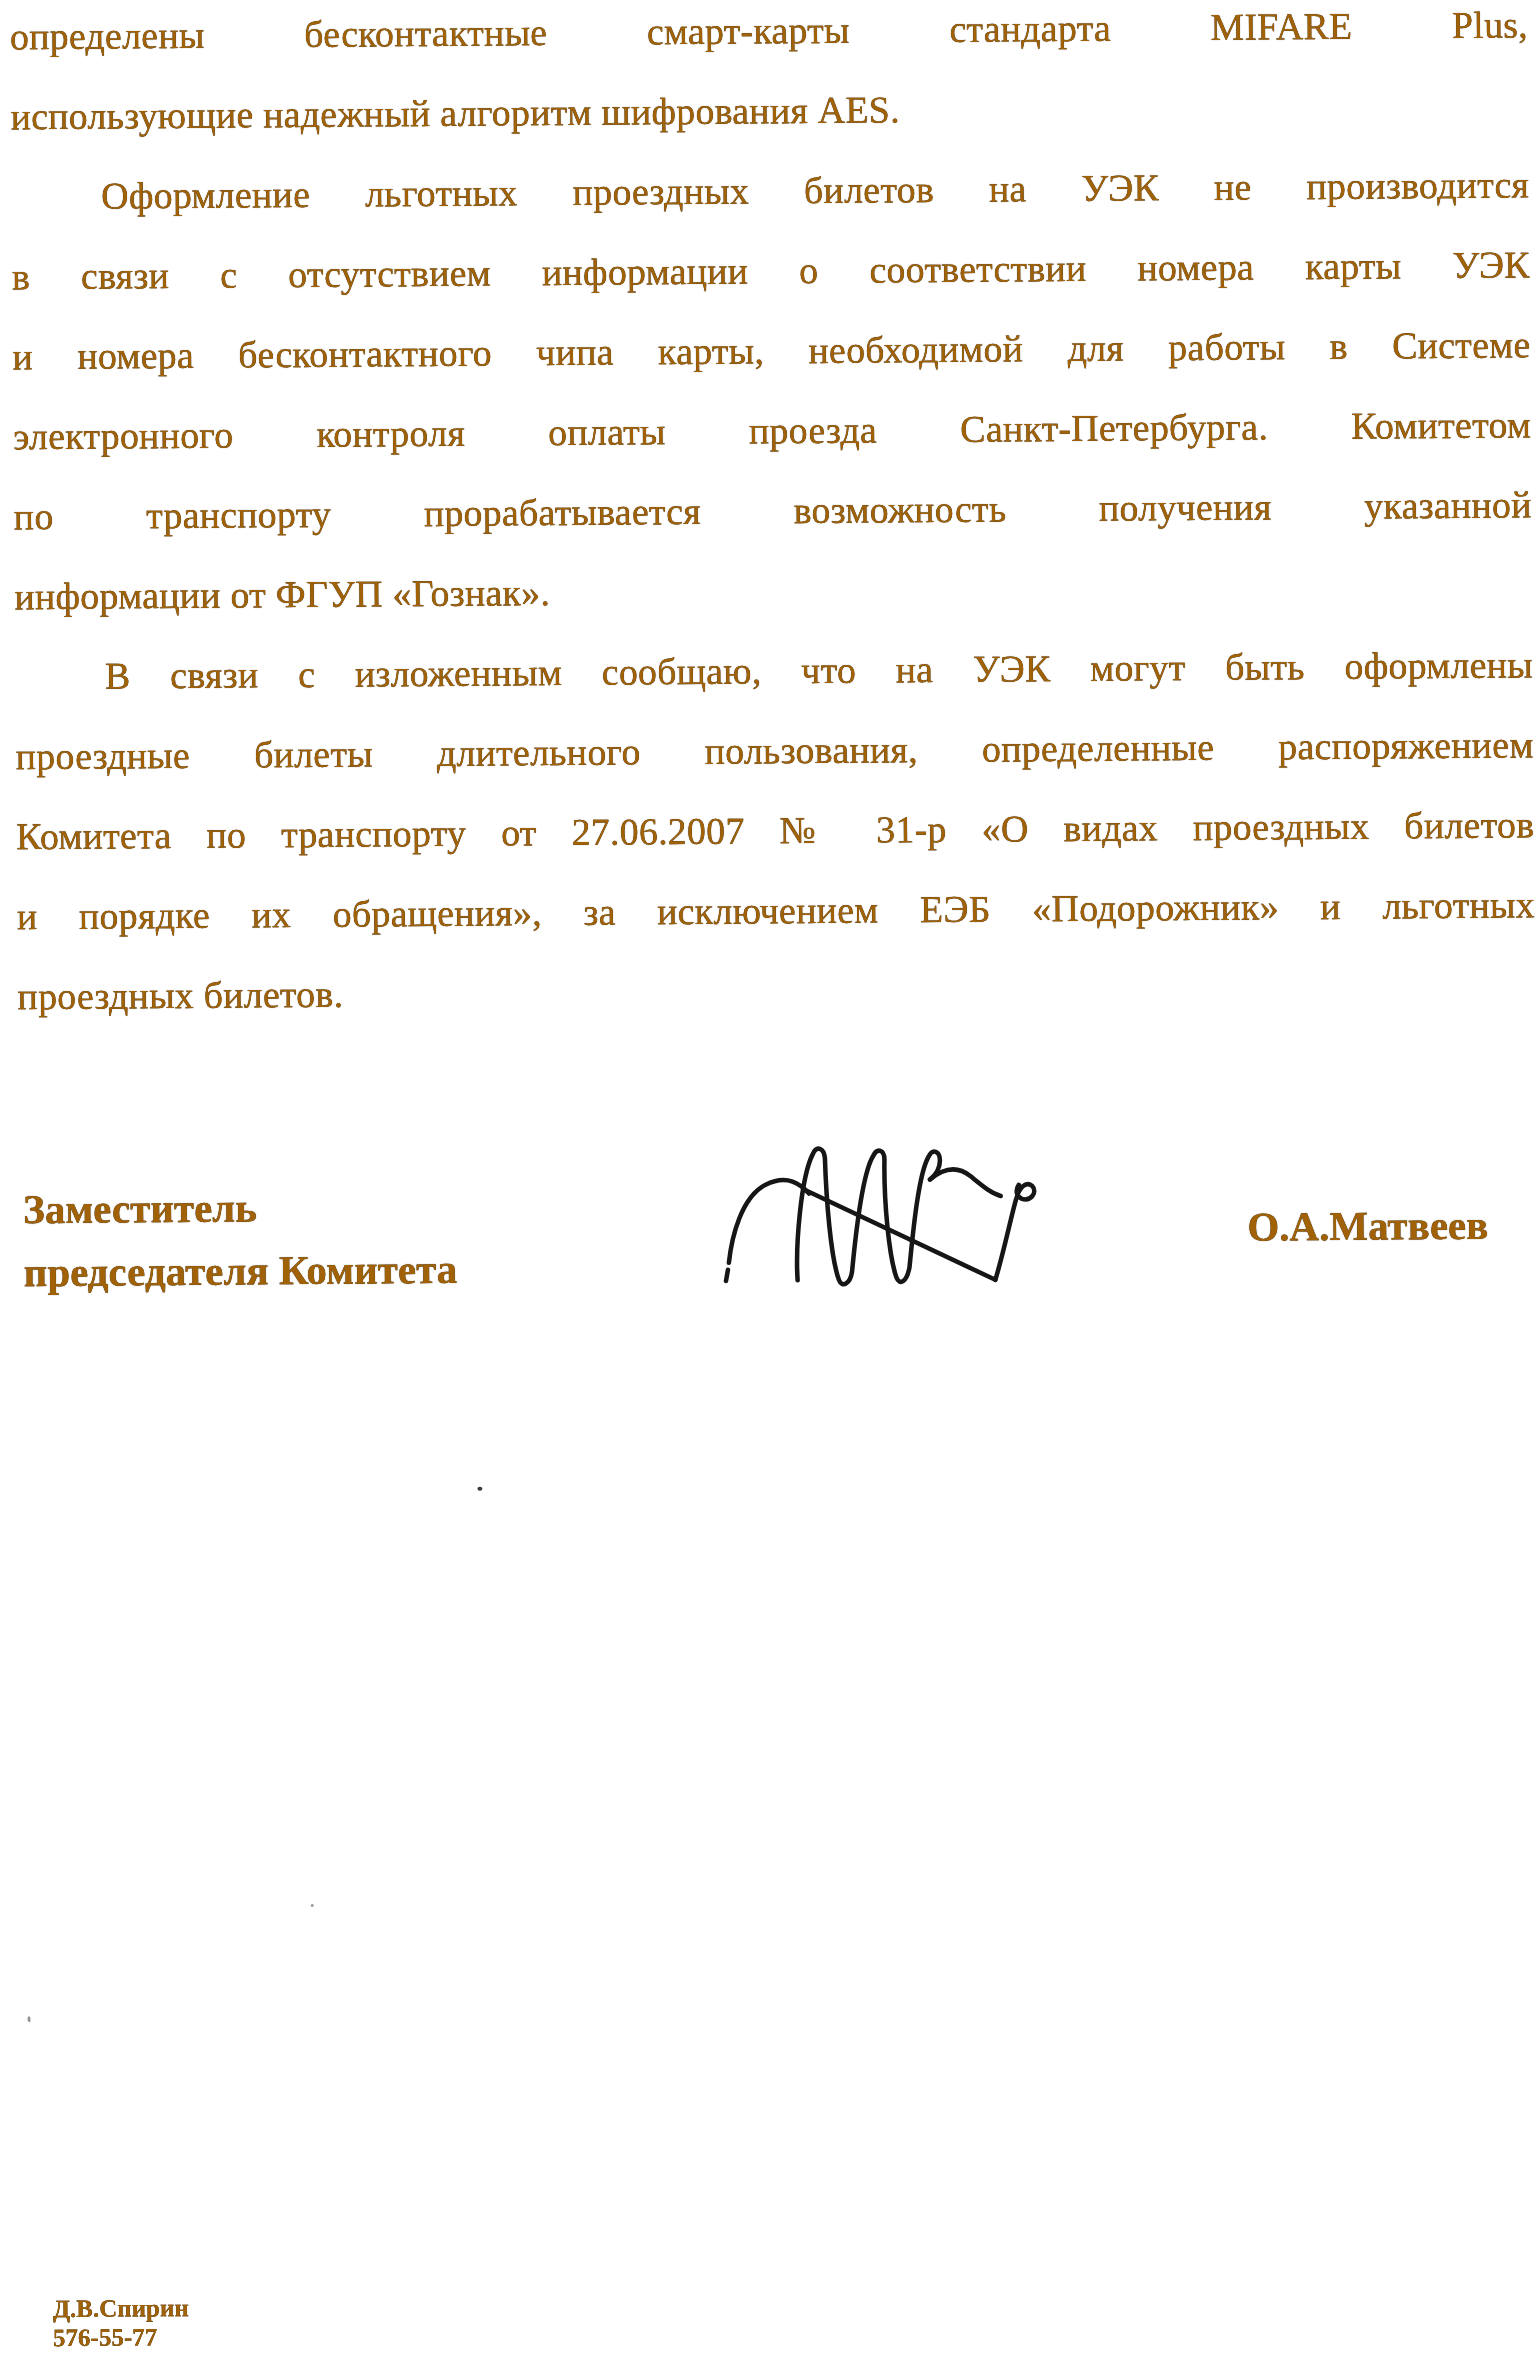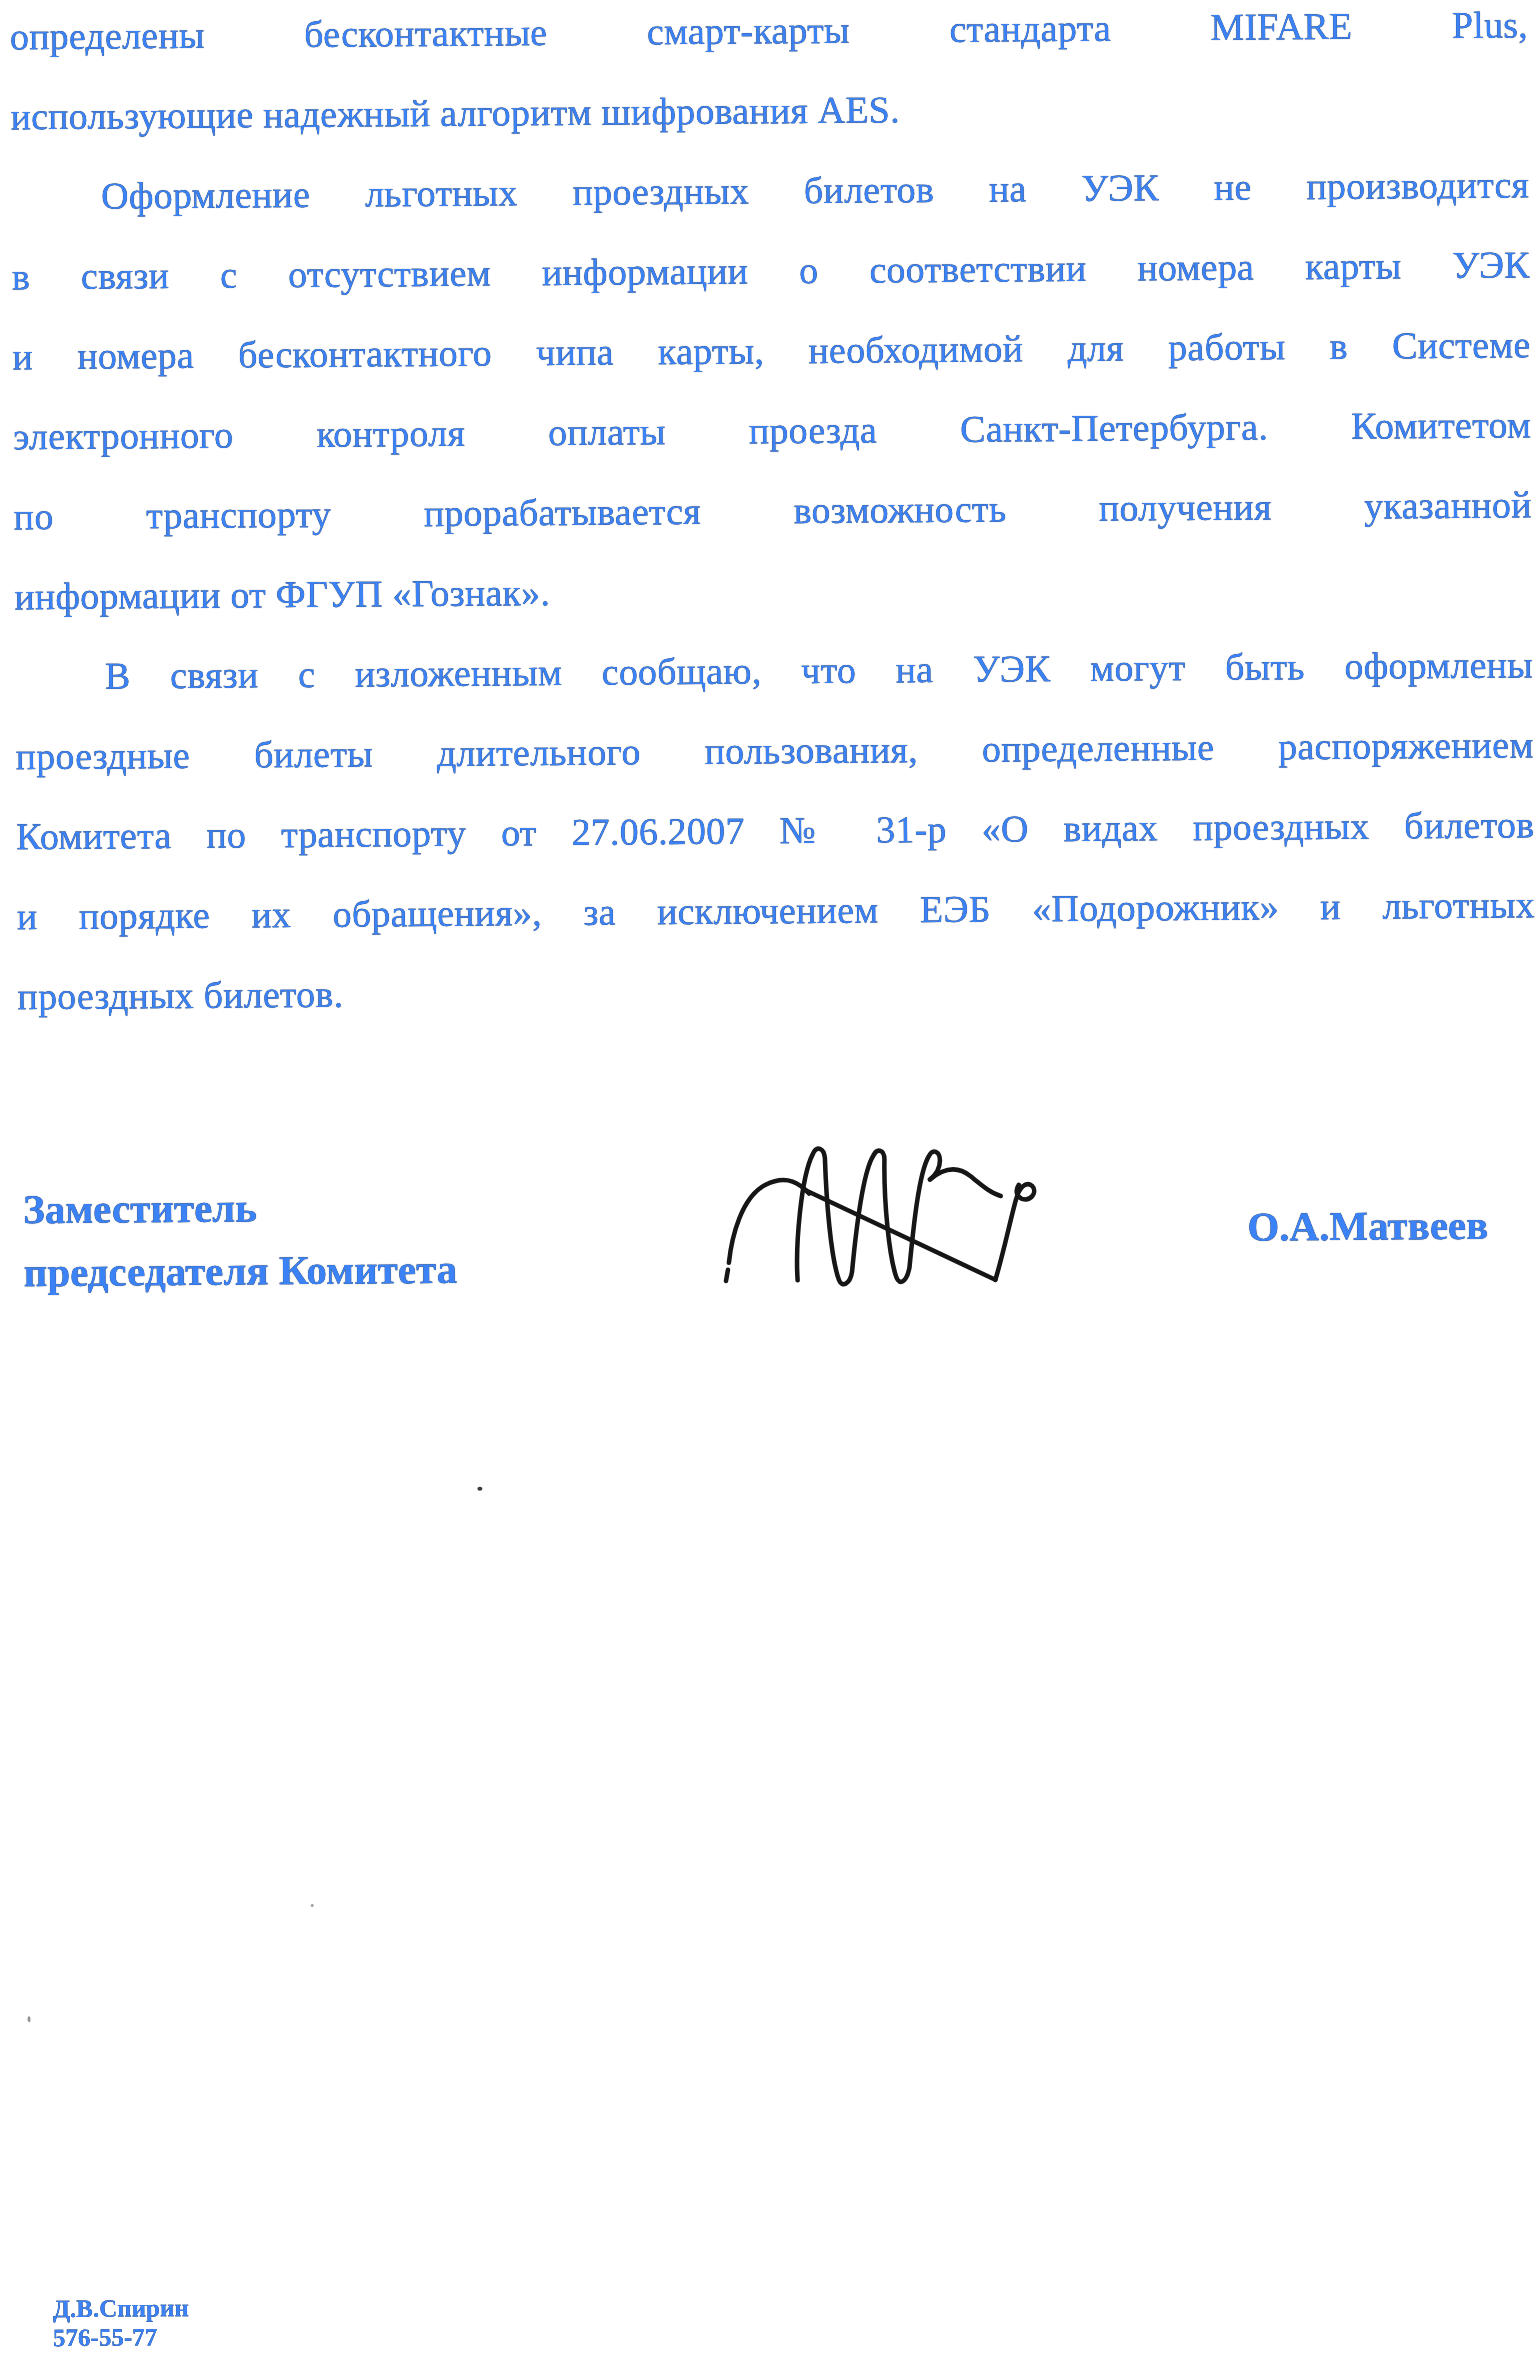--- a/index.html
+++ b/index.html
@@ -7,21 +7,21 @@
     padding: 0;
     background: #ffffff;
   }
   .sheet {
     position: relative;
     width: 1536px;
     height: 2356px;
     background: #ffffff;
     overflow: hidden;
     font-family: "Liberation Serif", "DejaVu Serif", serif;
-    color: #3b82f6;
+    color: #a16207;
   }
   .sheet-inner {
     position: absolute;
     inset: 0;
     transform: rotate(-0.45deg);
     transform-origin: 60px 40px;
   }
   
   .body-text {
     position: absolute;

